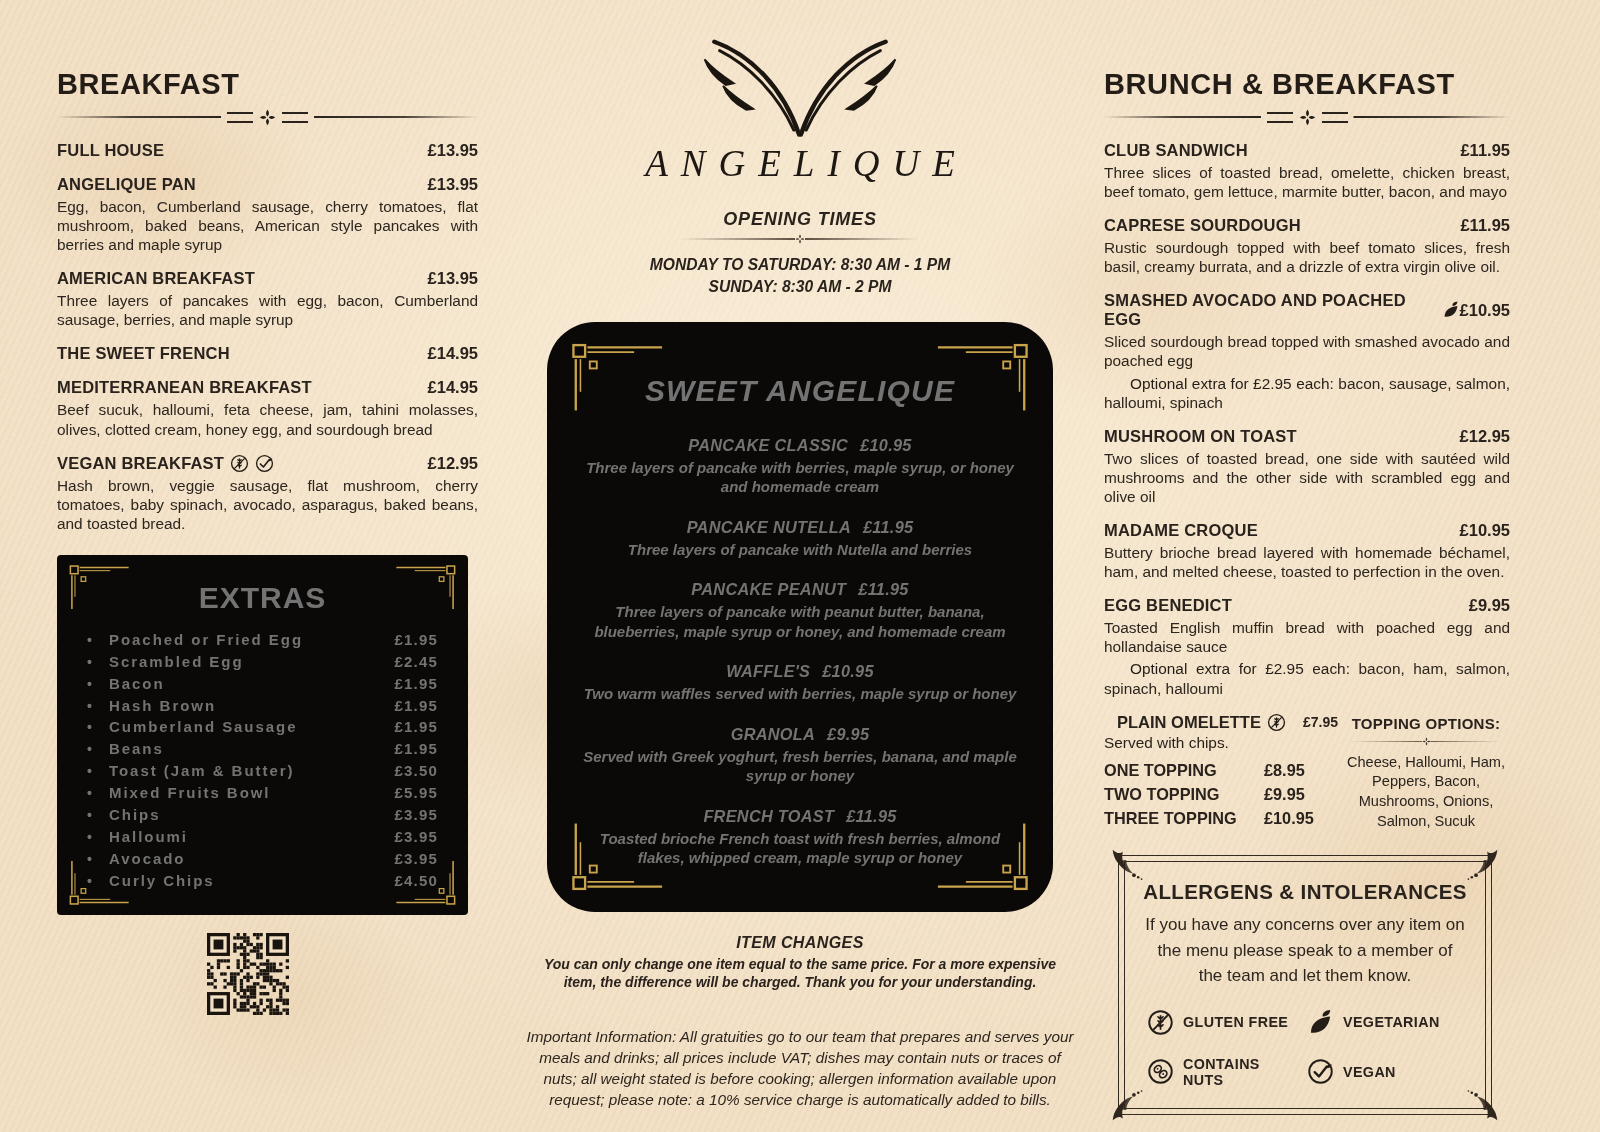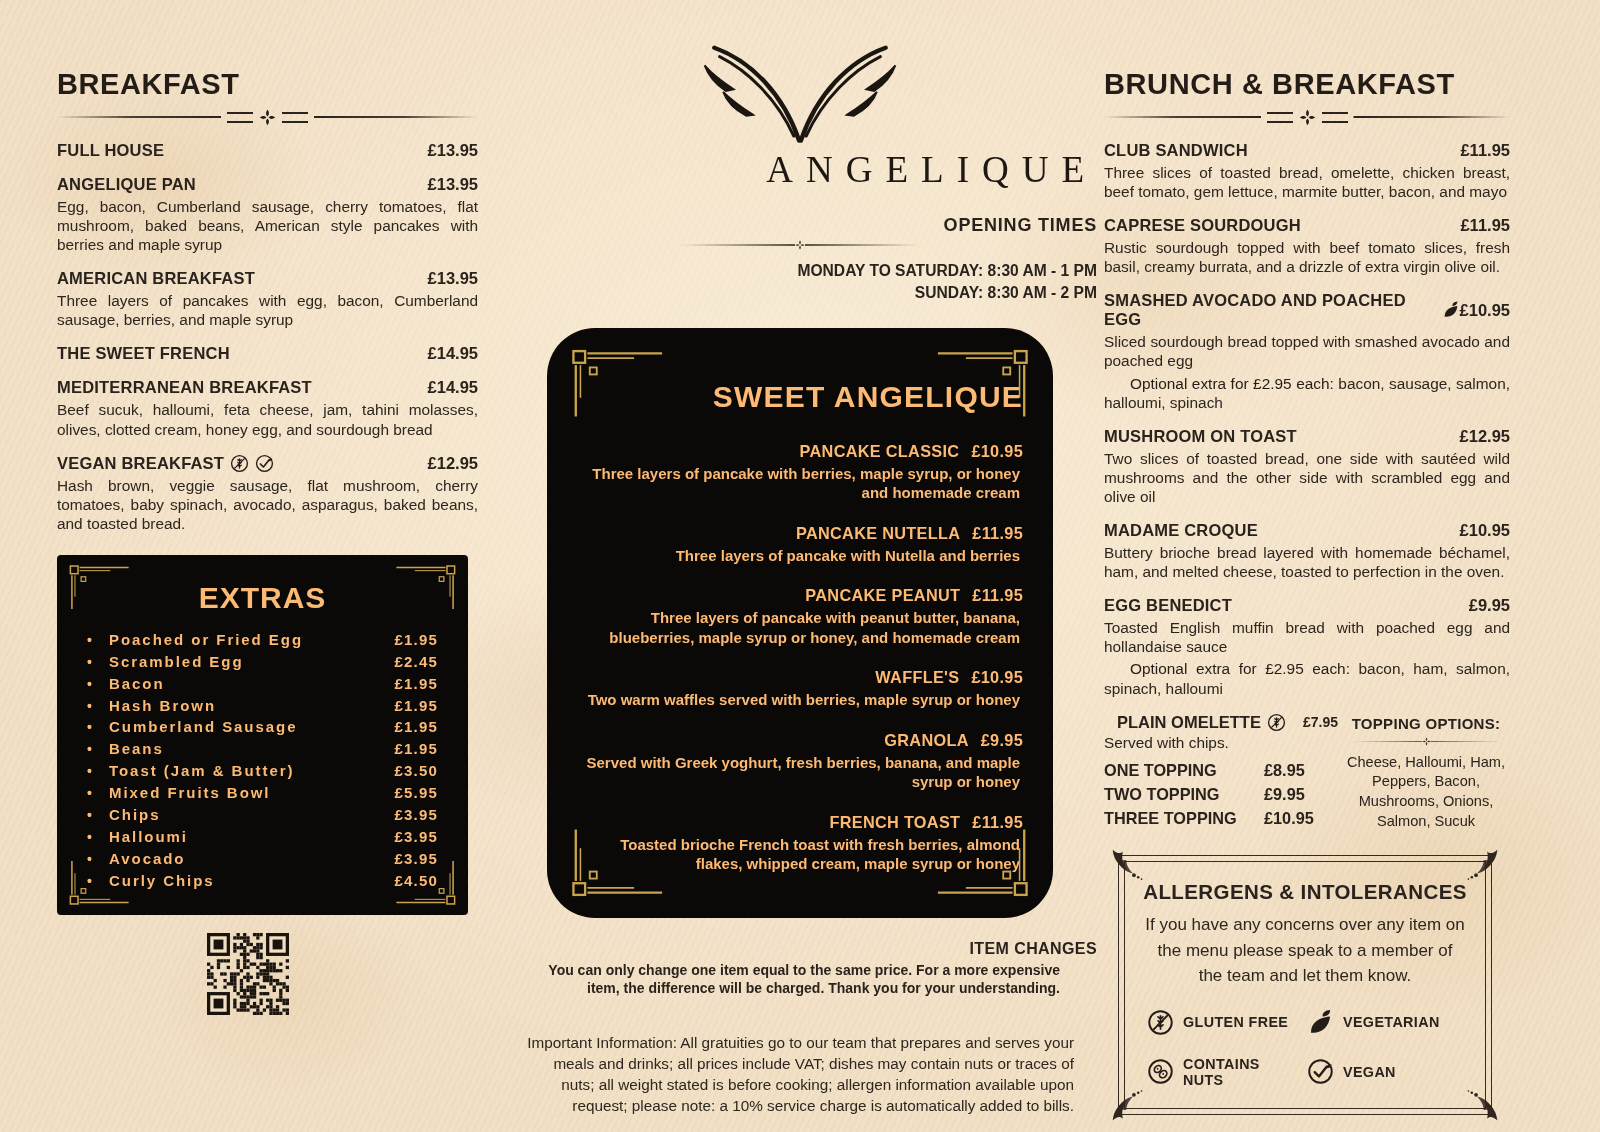--- a/index.html
+++ b/index.html
@@ -11,41 +11,41 @@
       radial-gradient(300px 220px at 72% 26%, rgba(214,176,128,.18), transparent 60%),
       radial-gradient(260px 200px at 35% 62%, rgba(206,166,116,.16), transparent 60%),
       radial-gradient(320px 240px at 90% 78%, rgba(212,172,122,.18), transparent 60%),
       radial-gradient(240px 180px at 18% 88%, rgba(208,168,118,.15), transparent 60%),
       radial-gradient(1200px 900px at 50% 38%, rgba(255,246,228,.55), transparent 72%),
       repeating-linear-gradient(115deg, rgba(139,104,66,.045) 0 2px, rgba(0,0,0,0) 2px 6px),
       repeating-linear-gradient(22deg, rgba(255,255,255,.06) 0 1px, rgba(0,0,0,0) 1px 5px);
   }
   .col{position:absolute;}
   .col-left{left:57px;top:68px;width:421px;}
-  .col-center{left:503px;top:30px;width:594px;text-align:right;}
+  .col-center{left:503px;top:24px;width:594px;text-align:center;font-style:italic;}
   .col-right{left:1104px;top:68px;width:406px;}
 
   h2.section{margin:0;font-size:29px;font-weight:700;letter-spacing:.6px;color:#241d17;}
   .rule{display:flex;align-items:center;margin:8px 0 16px 0;height:16px;}
   .rule-line{flex:1;height:2.4px;background:linear-gradient(90deg, rgba(42,35,29,0), rgba(42,35,29,.85) 45%, #2a231d);}
   .rule-line.flip{transform:scaleX(-1);}
   .eq{width:26px;height:7px;border-top:2.2px solid #2a231d;border-bottom:2.2px solid #2a231d;margin:0 6px;}
   .rule-orn{width:17px;height:17px;color:#241d17;flex:0 0 auto;}
 
   .mi{margin-bottom:15px;}
   .mi-head{display:flex;align-items:center;}
   .mi-name{font-size:16.5px;font-weight:700;letter-spacing:.2px;}
   .mi-icon{width:19px;height:19px;margin-left:6px;color:#241d17;flex:0 0 auto;}
   .mi-icon.solid{width:18px;height:18px;}
   .mi-price{margin-left:auto;font-size:16.5px;font-weight:700;}
   .mi-desc{margin:3px 0 0 0;font-size:15.4px;line-height:1.24;text-align:justify;color:#2d261f;}
   .mi-desc b{font-weight:400;color:#241d17;margin-left:26px;}
   .mi-desc:empty{display:none;}
 
-  .black-panel{position:relative;background:#0b0907;color:#fdba74;}
+  .black-panel{position:relative;background:#0b0907;color:#737373;}
   .deco{position:absolute;color:#c9a44c;}
   .deco svg{width:100%;height:100%;display:block;}
   .deco.tr{transform:scaleX(-1);} .deco.bl{transform:scaleY(-1);} .deco.br{transform:scale(-1,-1);}
 
   .extras{margin-top:22px;border-radius:4px;padding:26px 30px 24px;width:351px;}
   .extras .deco{width:64px;height:46px;}
   .extras .deco.tl{top:9px;left:10px;} .extras .deco.tr{top:9px;right:10px;}
   .extras .deco.bl{bottom:9px;left:10px;} .extras .deco.br{bottom:9px;right:10px;}
   .ex-title{text-align:center;font-size:30px;font-weight:700;letter-spacing:1px;margin:0 0 14px 0;}
   .ex-row{display:flex;align-items:baseline;font-size:15px;font-weight:700;line-height:1.42;}

